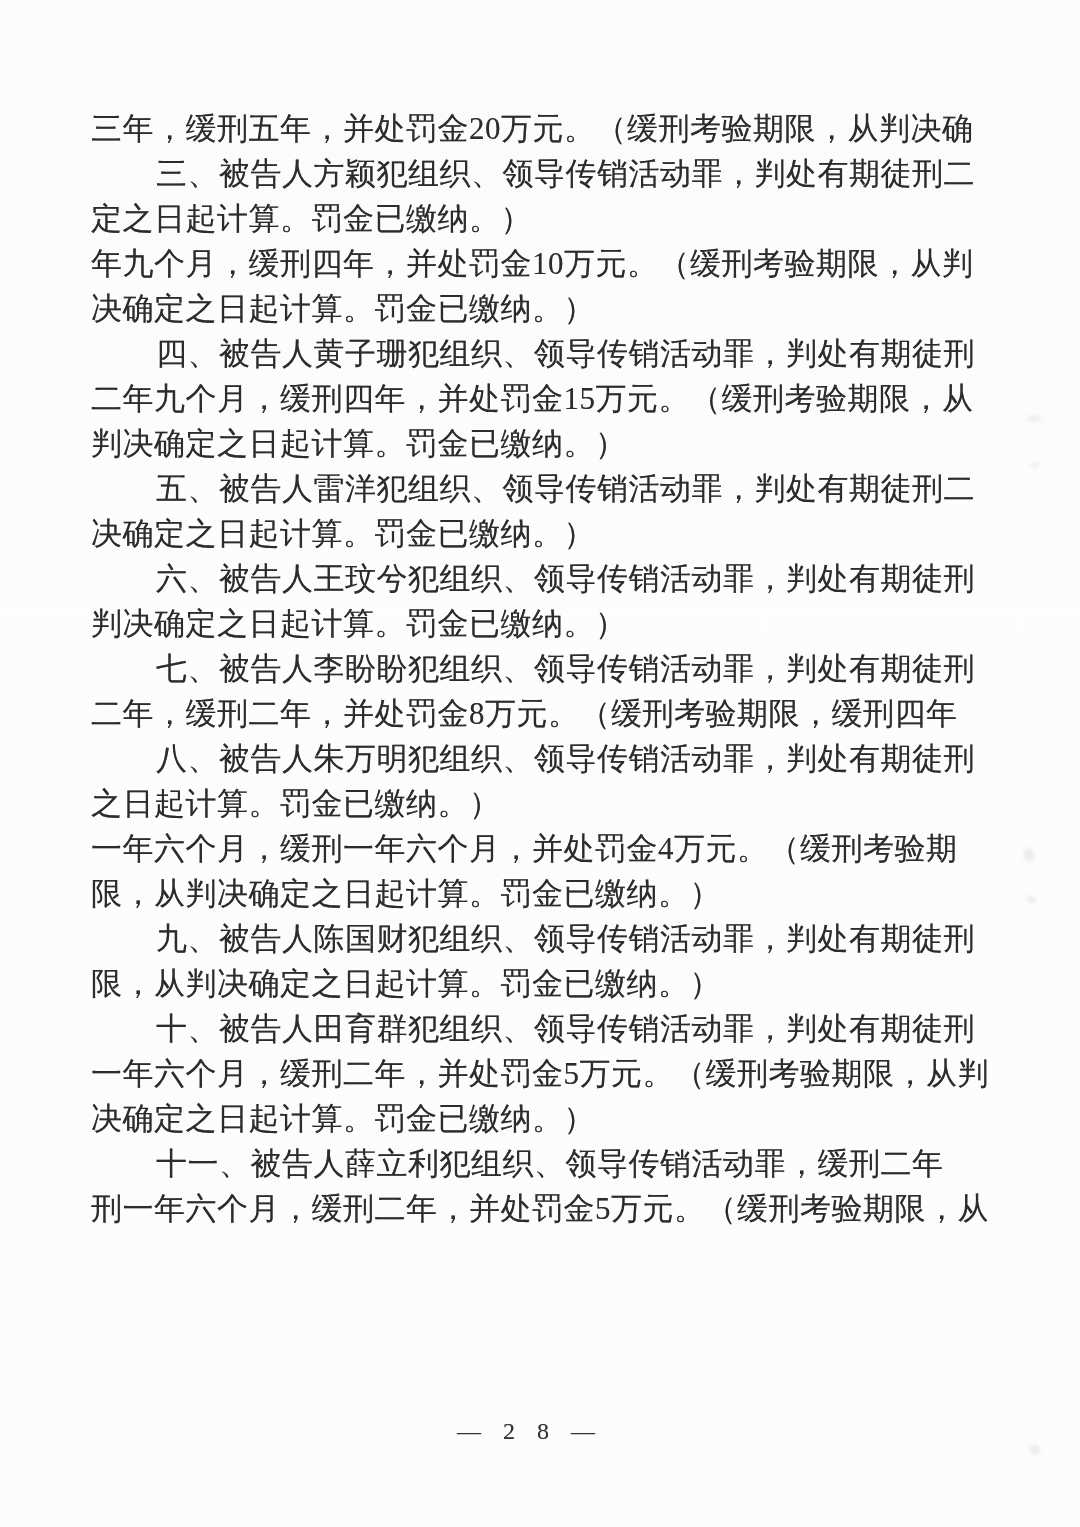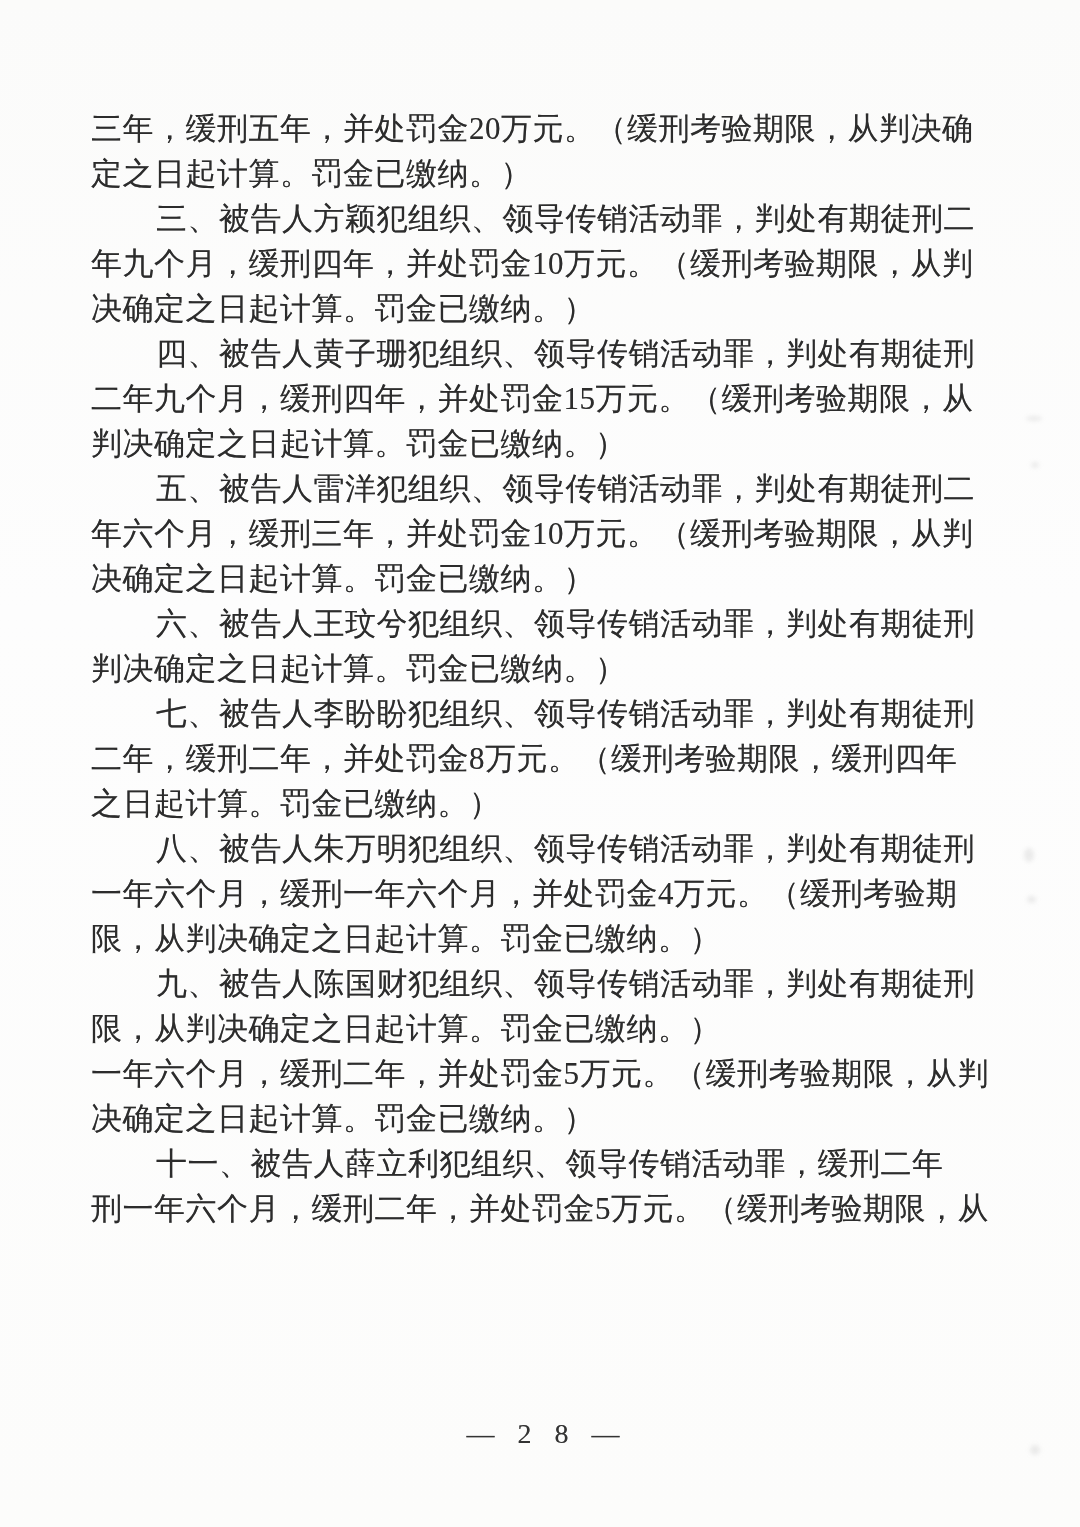--- a/index.html
+++ b/index.html
@@ -38,65 +38,64 @@
   }
   .line.short {
     text-align-last: left;
   }
   .footer {
     position: absolute;
     top: 1418px;
     left: 0;
     width: 1060px;
     text-align: center;
-    font-size: 28px;
+    font-size: 24px;
     color: #333333;
     letter-spacing: 8px;
     text-shadow: 0 0 0.6px rgba(60,60,60,0.5);
-    margin-left: 17px;
   }
   .artifact {
     position: absolute;
     border-radius: 50%;
     background: #dcdcdc;
     filter: blur(2px);
     opacity: 0.55;
   }
   .a1 { left: 1026px; top: 416px; width: 16px; height: 5px; }
   .a2 { left: 1031px; top: 462px; width: 8px; height: 6px; }
   .a3 { left: 1024px; top: 848px; width: 10px; height: 14px; }
   .a4 { left: 1027px; top: 896px; width: 9px; height: 7px; }
   .a5 { left: 1030px; top: 1445px; width: 10px; height: 10px; }
 </style>
 </head>
 <body>
 
 <div class="page">
   <div class="body-text" id="lines-container">
       <div class="line">三年，缓刑五年，并处罚金20万元。（缓刑考验期限，从判决确</div>
+      <div class="line indent">三、被告人方颖犯组织、领导传销活动罪，判处有期徒刑二</div>
       <div class="line short">定之日起计算。罚金已缴纳。）</div>
-      <div class="line indent">三、被告人方颖犯组织、领导传销活动罪，判处有期徒刑二</div>
       <div class="line">年九个月，缓刑四年，并处罚金10万元。（缓刑考验期限，从判</div>
       <div class="line short">决确定之日起计算。罚金已缴纳。）</div>
       <div class="line indent">四、被告人黄子珊犯组织、领导传销活动罪，判处有期徒刑</div>
       <div class="line">二年九个月，缓刑四年，并处罚金15万元。（缓刑考验期限，从</div>
       <div class="line short">判决确定之日起计算。罚金已缴纳。）</div>
       <div class="line indent">五、被告人雷洋犯组织、领导传销活动罪，判处有期徒刑二</div>
-      <div class="line">年六个月，缓刑三年，并处罚金10万元。（缓刑考验期限，从判</div>
       <div class="line short">决确定之日起计算。罚金已缴纳。）</div>
       <div class="line indent">六、被告人王玟兮犯组织、领导传销活动罪，判处有期徒刑</div>
       <div class="line short">判决确定之日起计算。罚金已缴纳。）</div>
       <div class="line indent">七、被告人李盼盼犯组织、领导传销活动罪，判处有期徒刑</div>
       <div class="line">二年，缓刑二年，并处罚金8万元。（缓刑考验期限，缓刑四年</div>
+      <div class="line indent">八、被告人朱万明犯组织、领导传销活动罪，判处有期徒刑</div>
       <div class="line short">之日起计算。罚金已缴纳。）</div>
-      <div class="line indent">八、被告人朱万明犯组织、领导传销活动罪，判处有期徒刑</div>
       <div class="line">一年六个月，缓刑一年六个月，并处罚金4万元。（缓刑考验期</div>
       <div class="line short">限，从判决确定之日起计算。罚金已缴纳。）</div>
       <div class="line indent">九、被告人陈国财犯组织、领导传销活动罪，判处有期徒刑</div>
       <div class="line short">限，从判决确定之日起计算。罚金已缴纳。）</div>
+      <div class="line indent">十、被告人田育群犯组织、领导传销活动罪，判处有期徒刑</div>
       <div class="line">一年六个月，缓刑二年，并处罚金5万元。（缓刑考验期限，从判</div>
       <div class="line short">决确定之日起计算。罚金已缴纳。）</div>
       <div class="line indent">十一、被告人薛立利犯组织、领导传销活动罪，缓刑二年</div>
       <div class="line">刑一年六个月，缓刑二年，并处罚金5万元。（缓刑考验期限，从</div>
     </div>
 
   <div class="footer">— 2 8 —</div>
 
   <div class="artifact a1"></div>
   <div class="artifact a2"></div>

